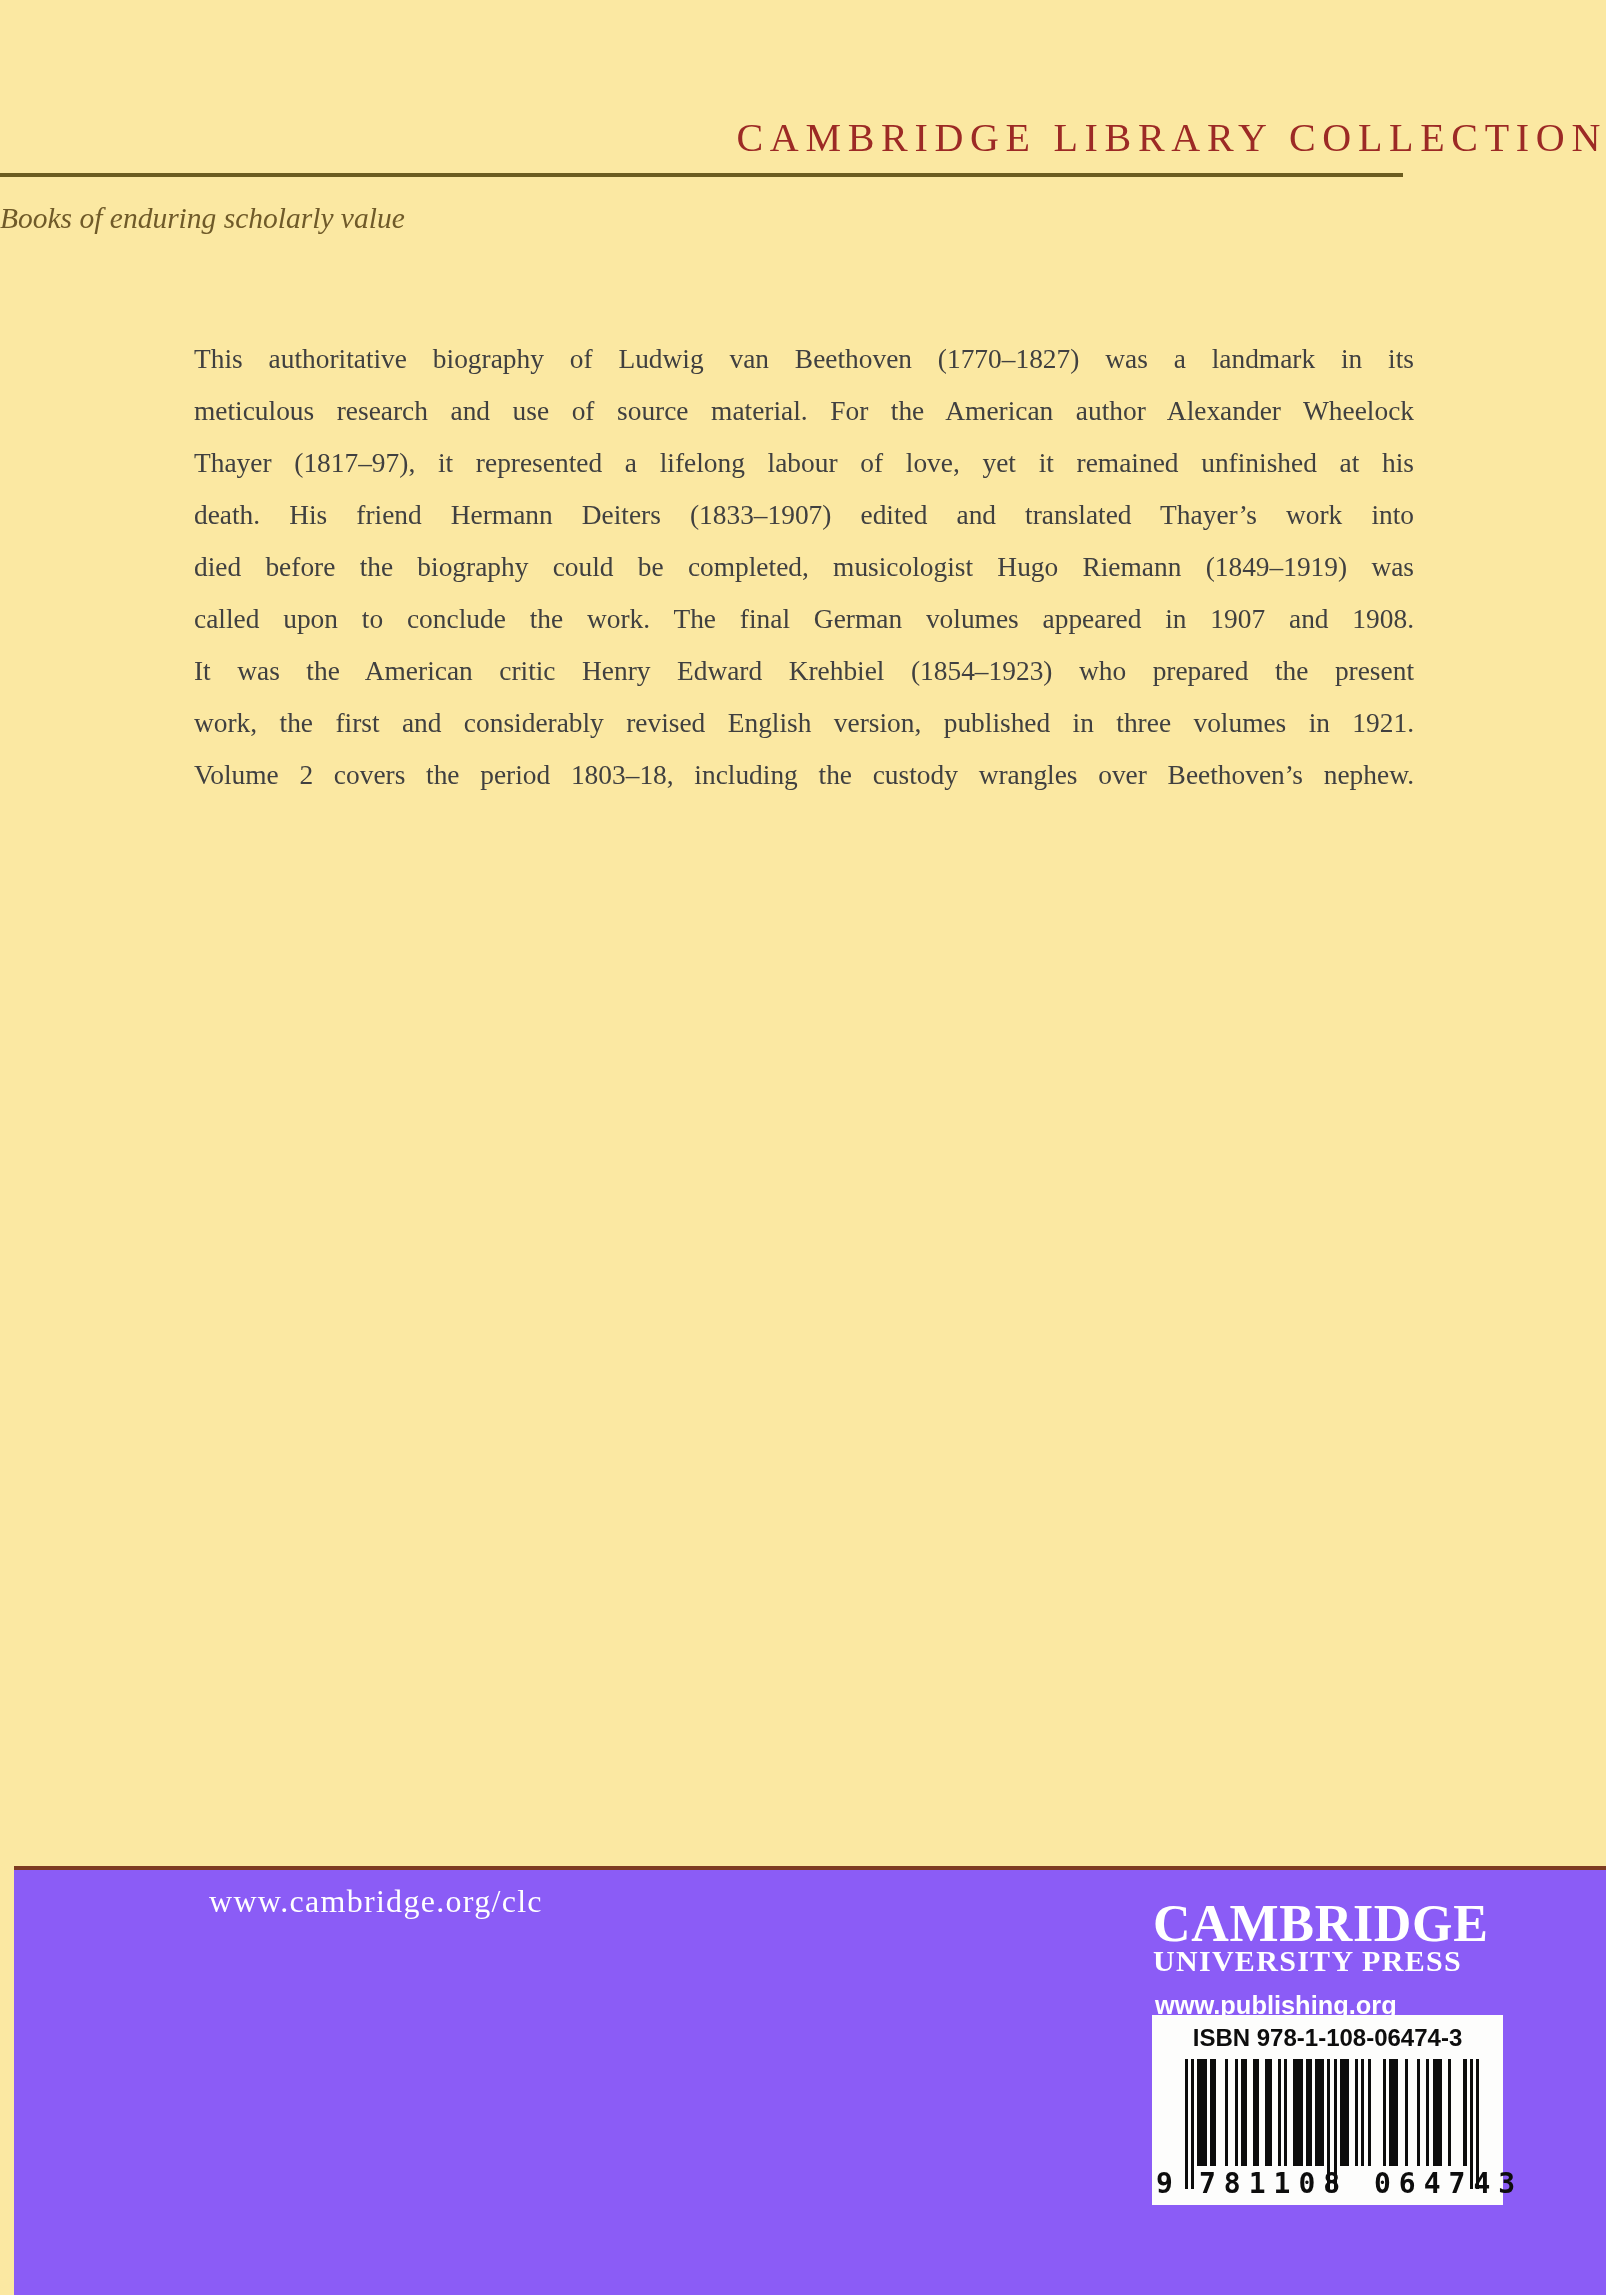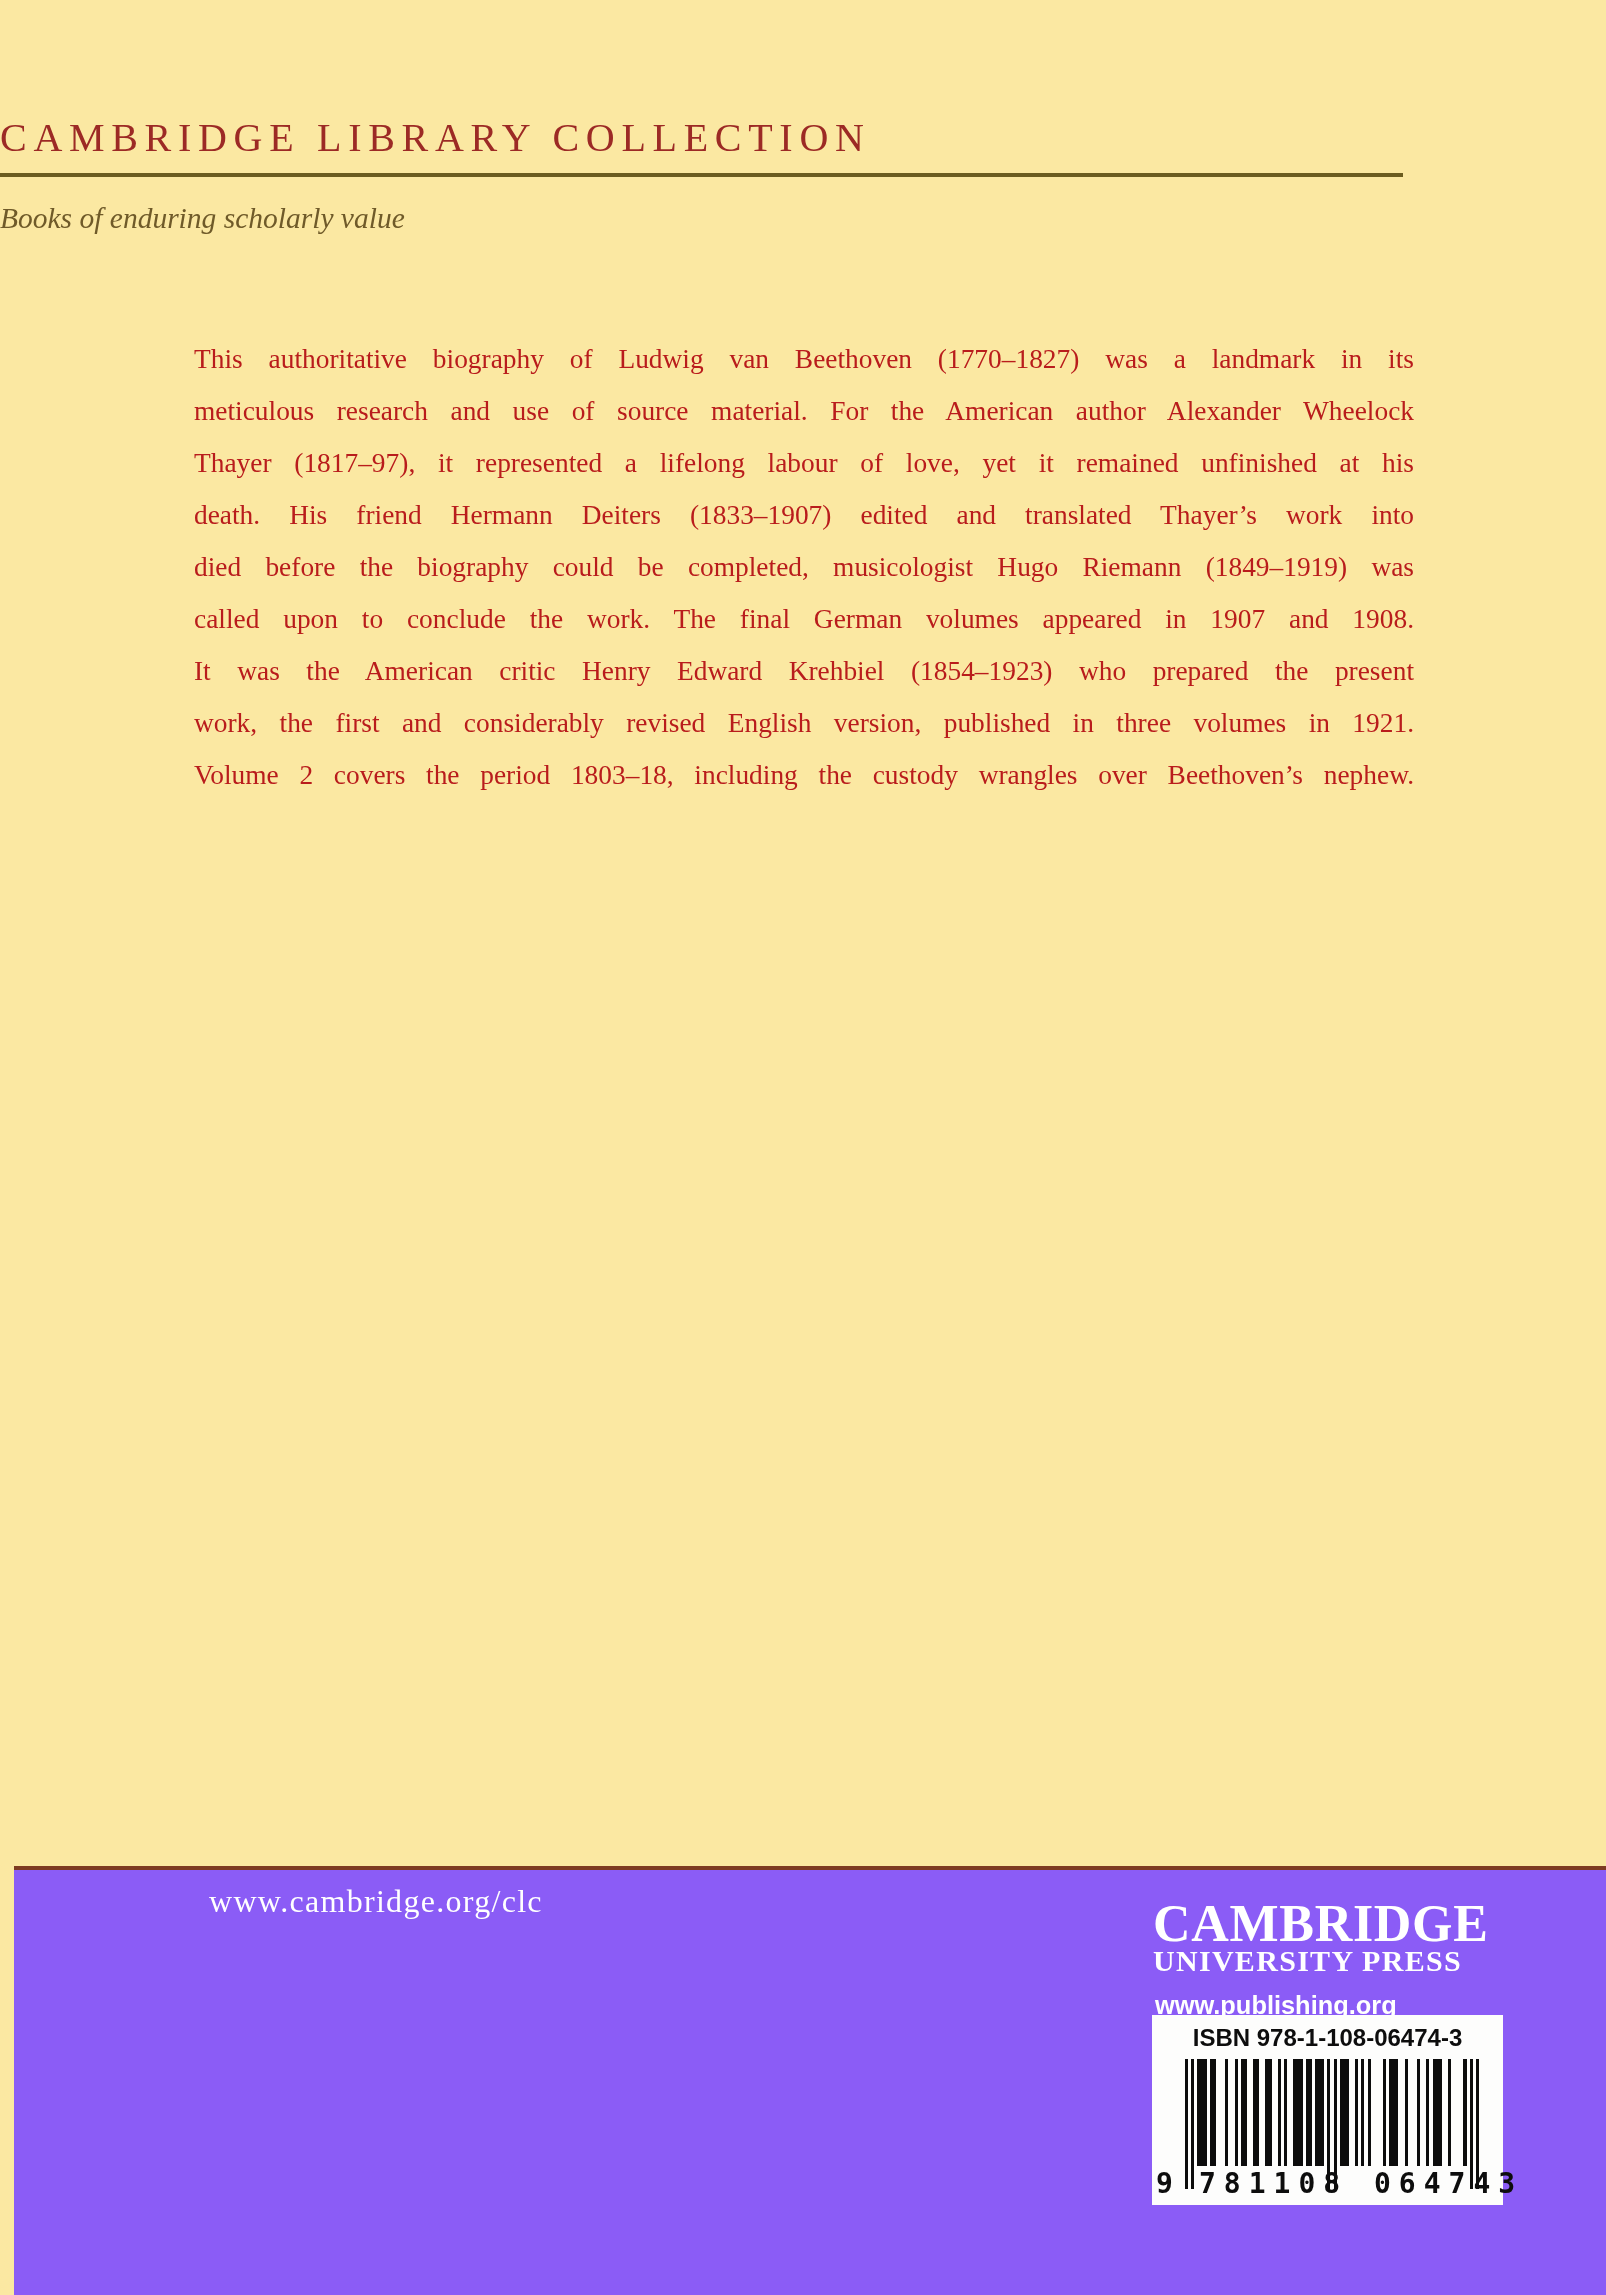--- a/index.html
+++ b/index.html
@@ -11,21 +11,21 @@
     overflow: hidden;
     font-family: "Liberation Serif", serif;
   }
 
   
   .series-title {
     position: absolute;
     top: 118px;
     left: 0;
     width: 100%;
-    text-align: left;
+    text-align: right;
     font-size: 40px;
     line-height: 1;
     letter-spacing: 6.7px;
     color: #9c2a25;
     font-weight: 500;
   }
   .header-rule {
     position: absolute;
     top: 173px;
     left: 0;
@@ -44,21 +44,21 @@
     line-height: 1.15;
     color: #6f5a29;
   }
 
   
   .blurb {
     position: absolute;
     top: 333px;
     left: 194px;
     width: 1220px;
-    color: #b91c1c;
+    color: #404040;
     font-size: 27.4px;
   }
   .blurb-line {
     line-height: 52px;
     text-align: justify;
     text-align-last: justify;
     white-space: normal;
   }
 
   

